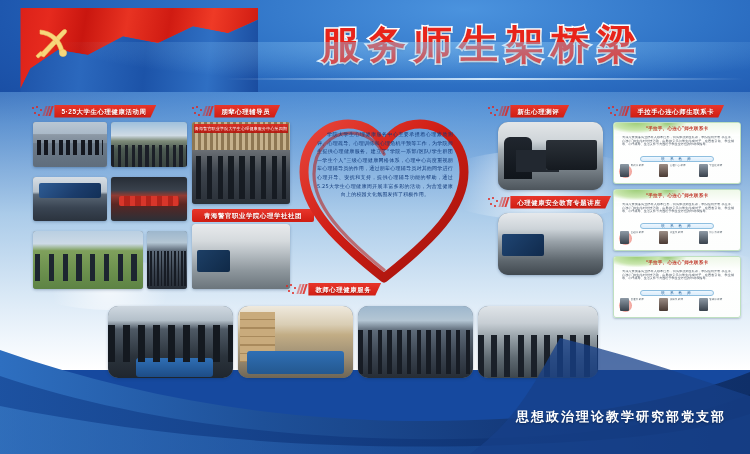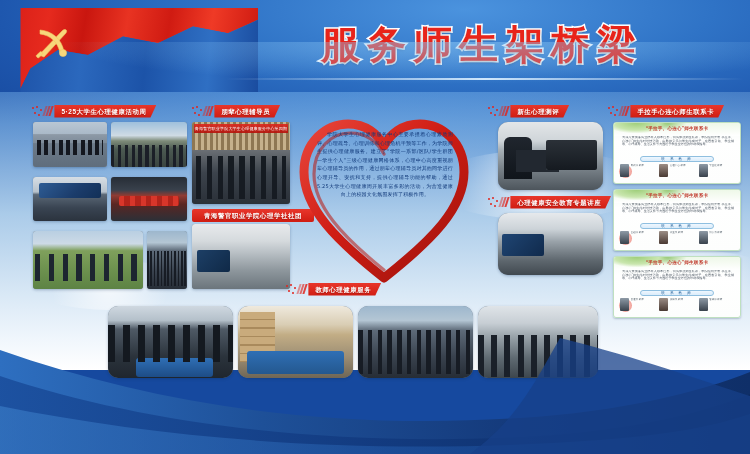--- a/index.html
+++ b/index.html
@@ -505,14 +505,15 @@
         <stop offset="60%" stop-color="#1f55a4"></stop>
         <stop offset="100%" stop-color="#153d80"></stop>
       </linearGradient>
     </defs>
     <path d="M0 36 C160 92 330 116 520 104 C620 98 700 78 750 58 L750 140 L0 140 Z" fill="url(#w1)"></path>
     <path d="M0 62 C150 112 340 134 540 122 C650 114 710 96 750 80 L750 140 L0 140 Z" fill="url(#w2)" opacity=".92"></path>
     <path d="M0 92 C180 128 380 142 600 126 C680 120 720 110 750 100 L750 140 L0 140 Z" fill="url(#w3)" opacity=".55"></path>
     <path d="M560 24 C640 44 700 66 750 82 L750 140 L470 140 C520 104 540 58 560 24 Z" fill="#17408a" opacity=".75"></path>
   </svg>
 
+  <div class="footer-text">思想政治理论教学研究部党支部</div>
 
 </div>
 
 </body></html>

